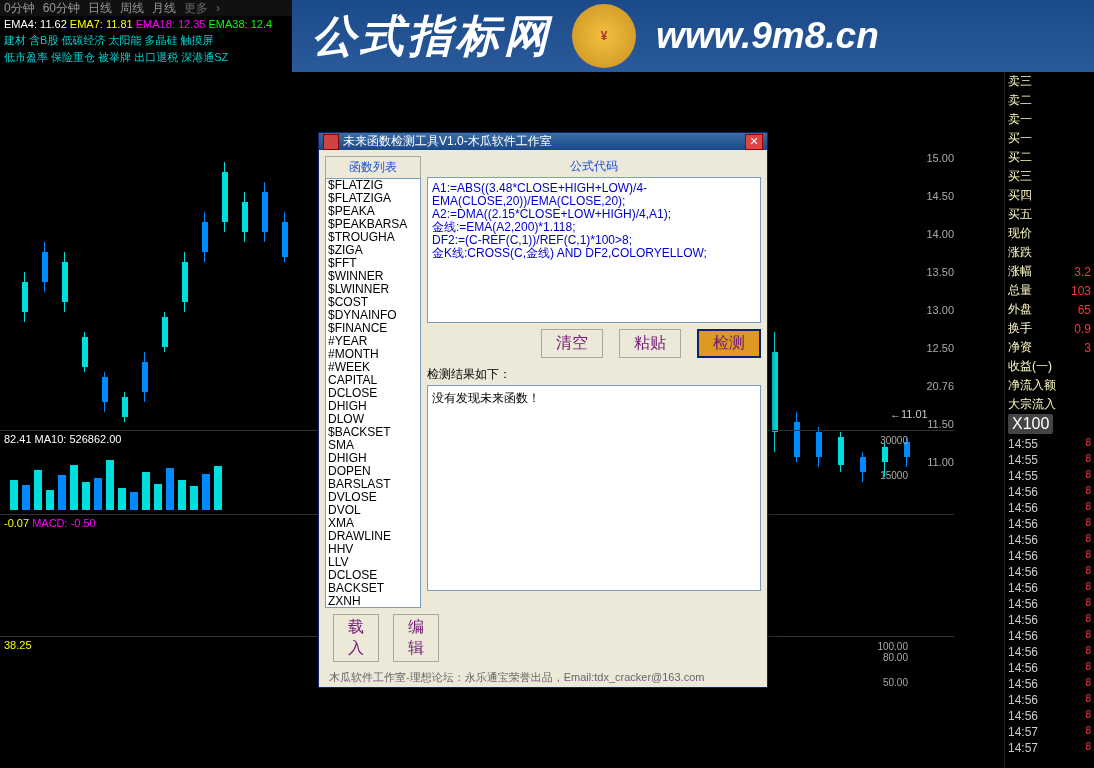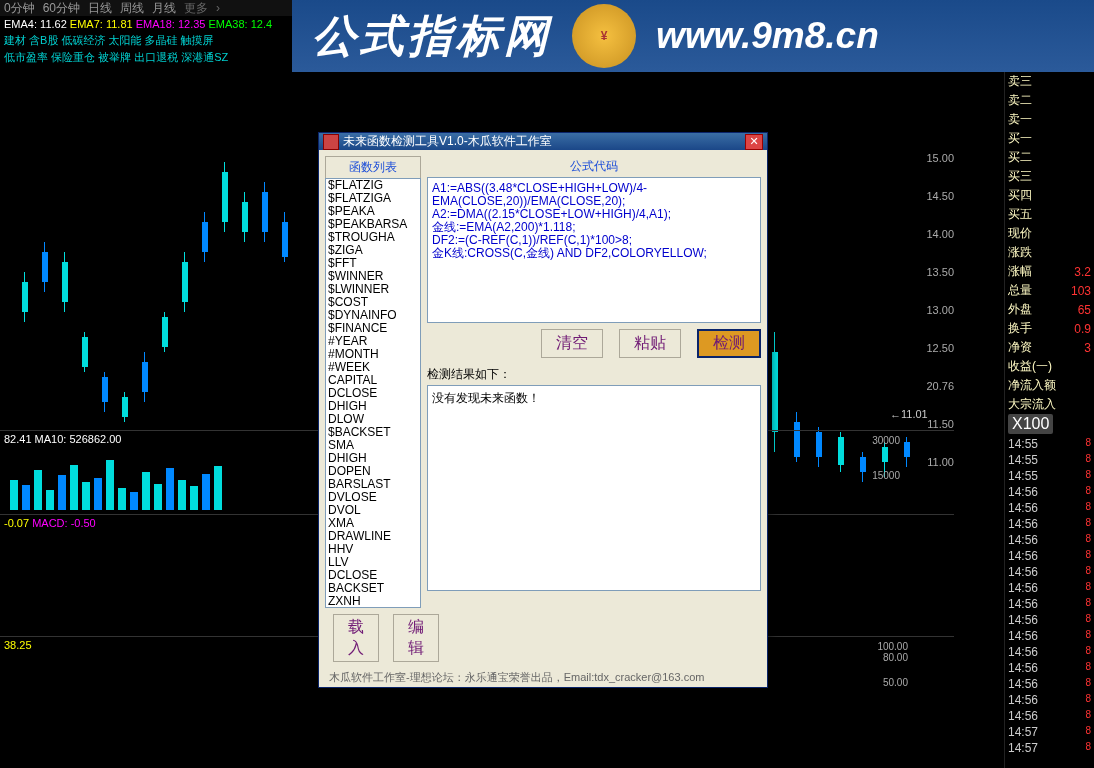--- a/index.html
+++ b/index.html
@@ -174,21 +174,21 @@
   height: 80px;
   border-top: 1px solid #333;
 }
 .sub1-label {
   color: #fff;
   font-size: 11px;
   padding: 2px 4px;
 }
 .sub1-yaxis {
   position: absolute;
-  right: 54px;
+  right: 46px;
   top: 4px;
   color: #aaa;
   font-size: 10px;
   text-align: right;
 }
 
 .sub2 {
   position: absolute;
   top: 514px;
   left: 0;

